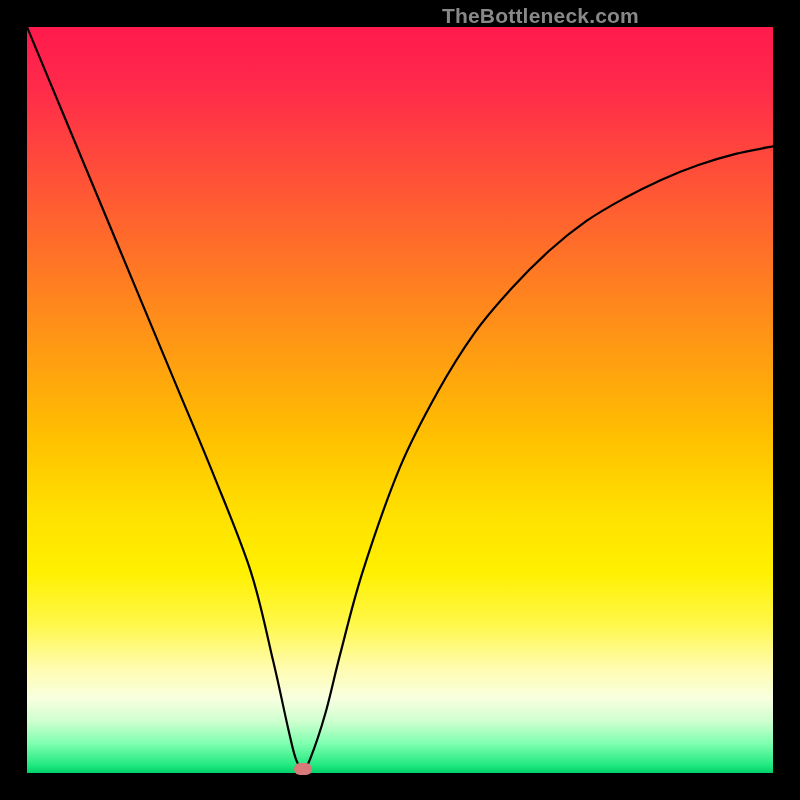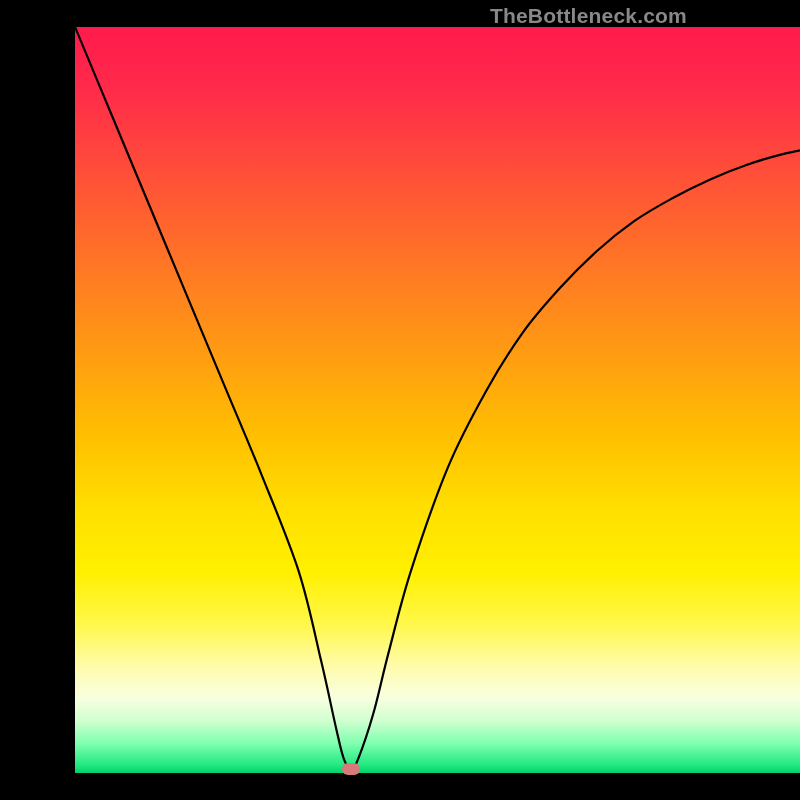--- a/index.html
+++ b/index.html
@@ -2,21 +2,20 @@
 <html><head>
 <meta charset="utf-8">
 <style>
   * { margin: 0; padding: 0; box-sizing: border-box; }
   html, body { width: 800px; height: 800px; overflow: hidden; background: #000; }
   .frame {
     position: relative;
     width: 649px;
     height: 800px;
     background: #000;
-    margin-left: 48px;
   }
   .plot-area {
     position: absolute;
     left: 27px;
     top: 27px;
     width: 746px;
     height: 746px;
     background: linear-gradient(to bottom,
       #ff1a4d 0%,
       #ff2a4a 8%,

